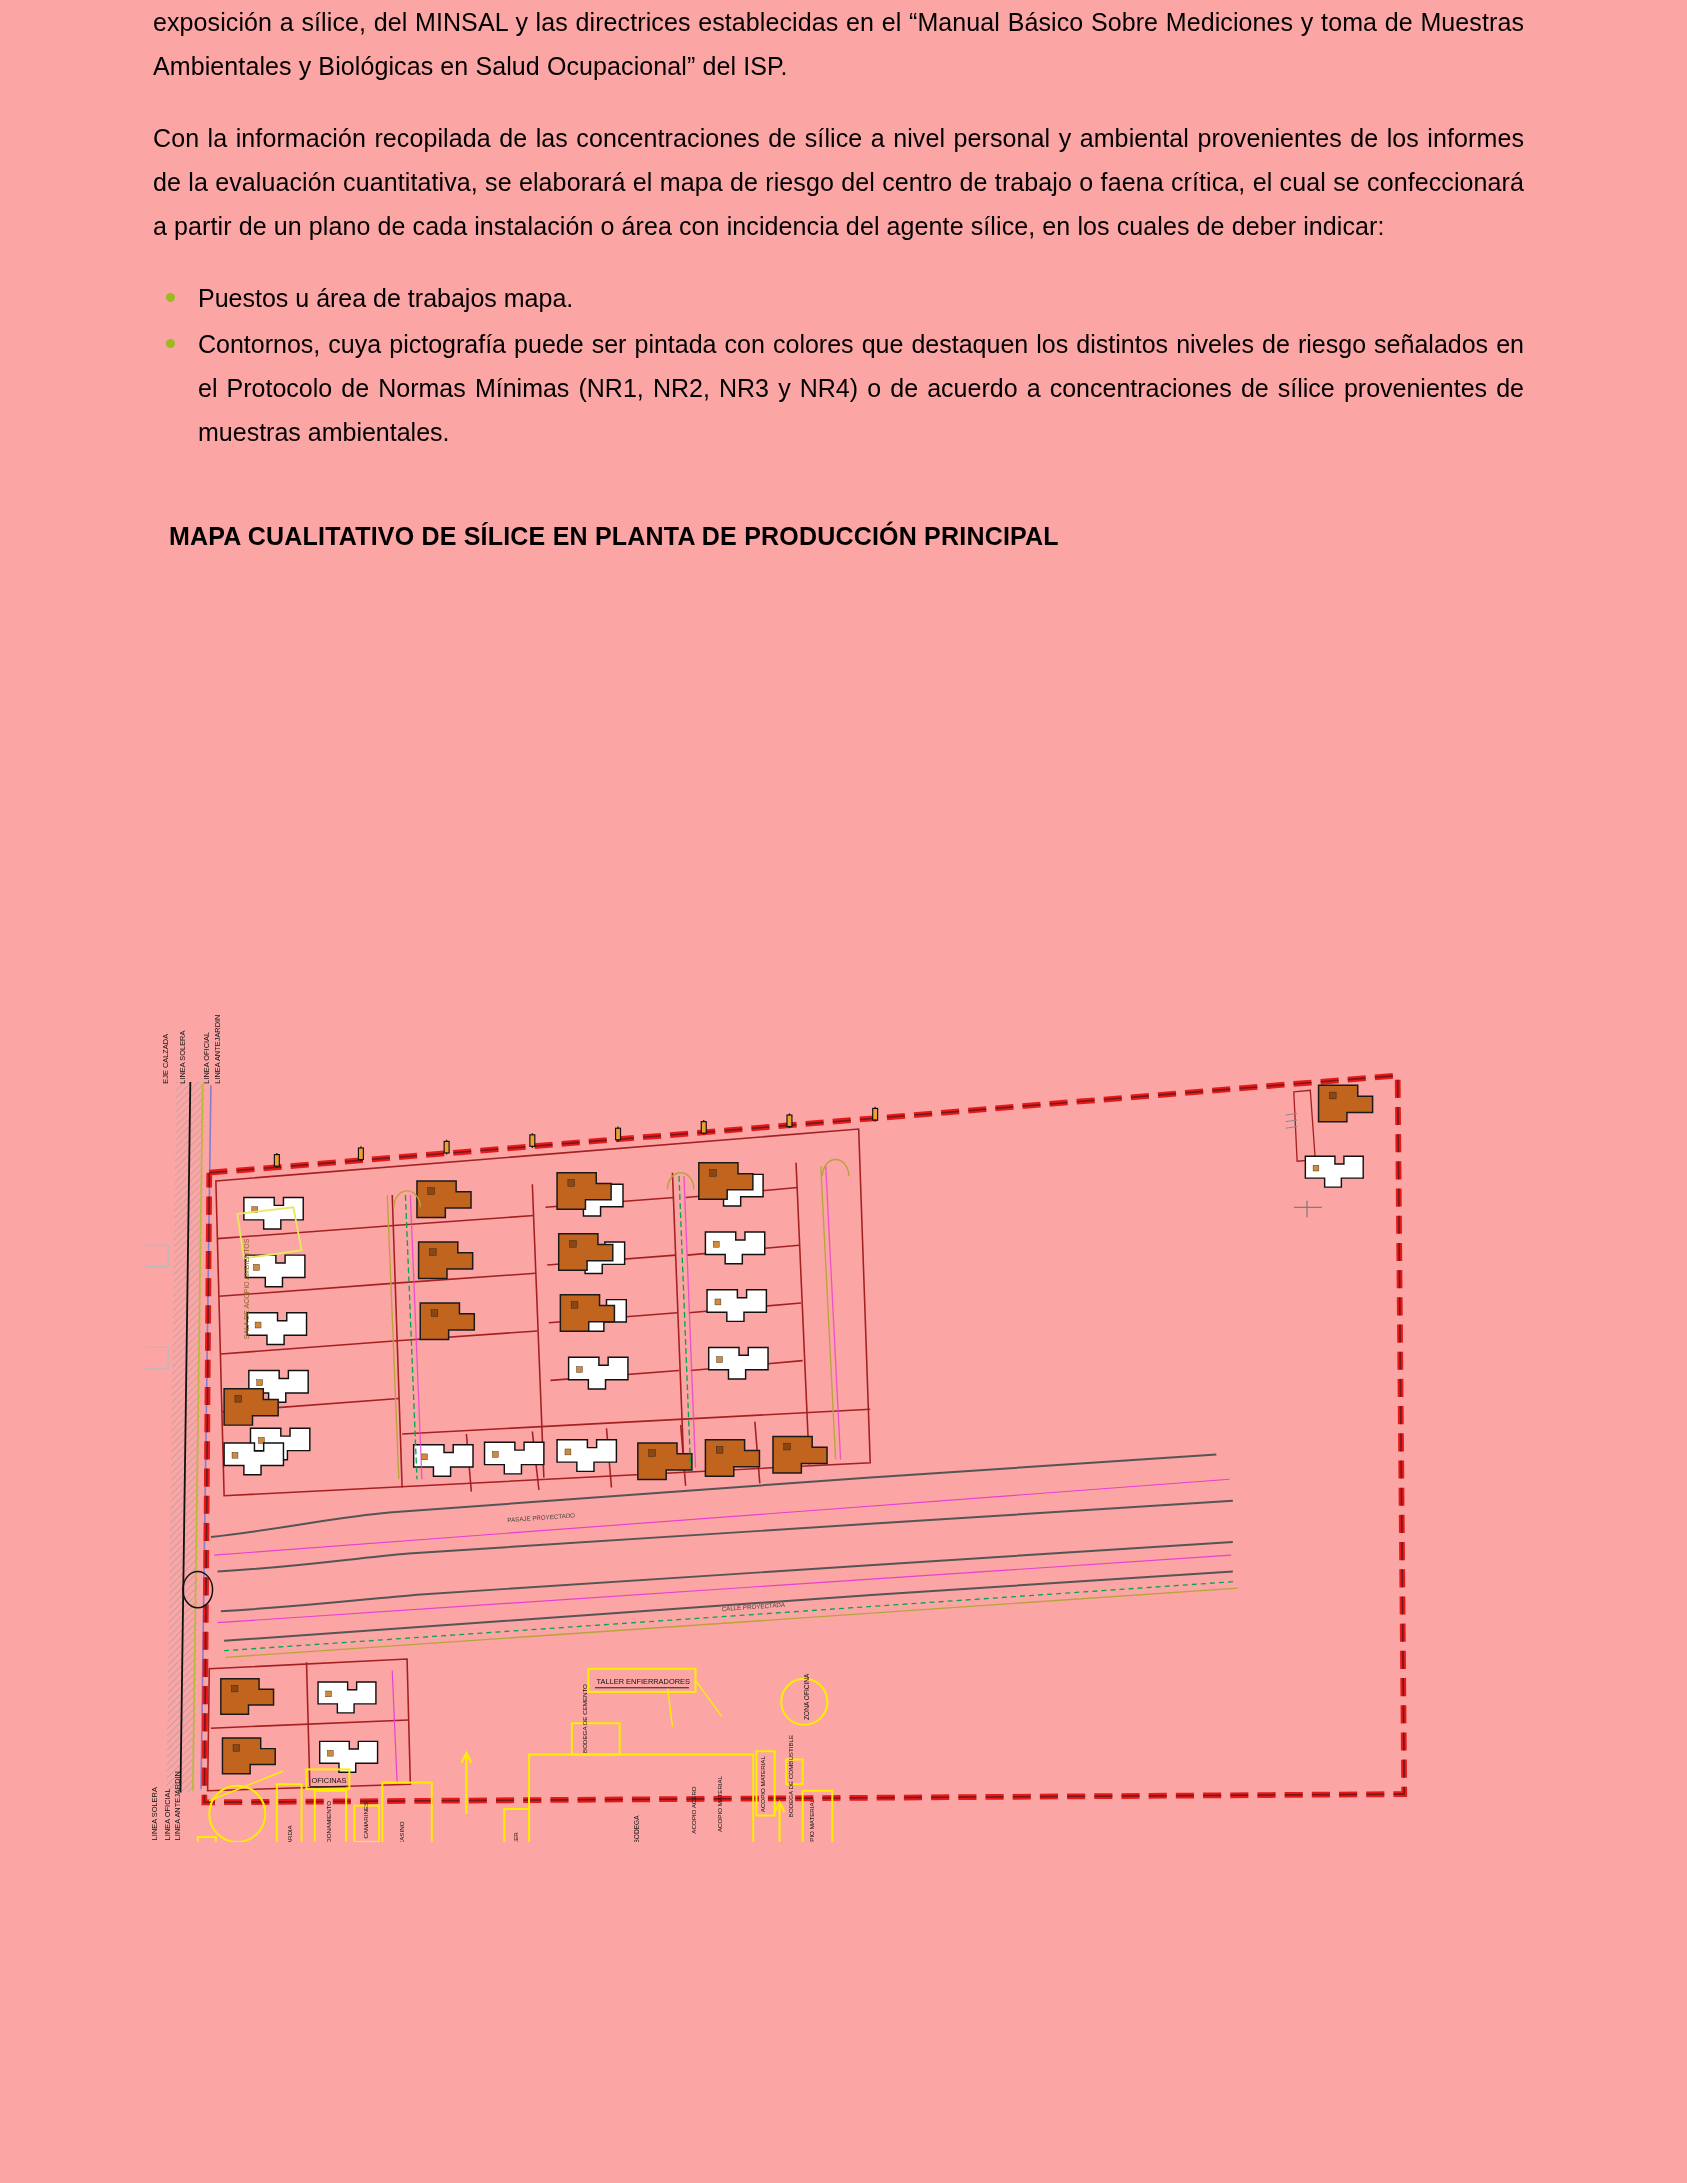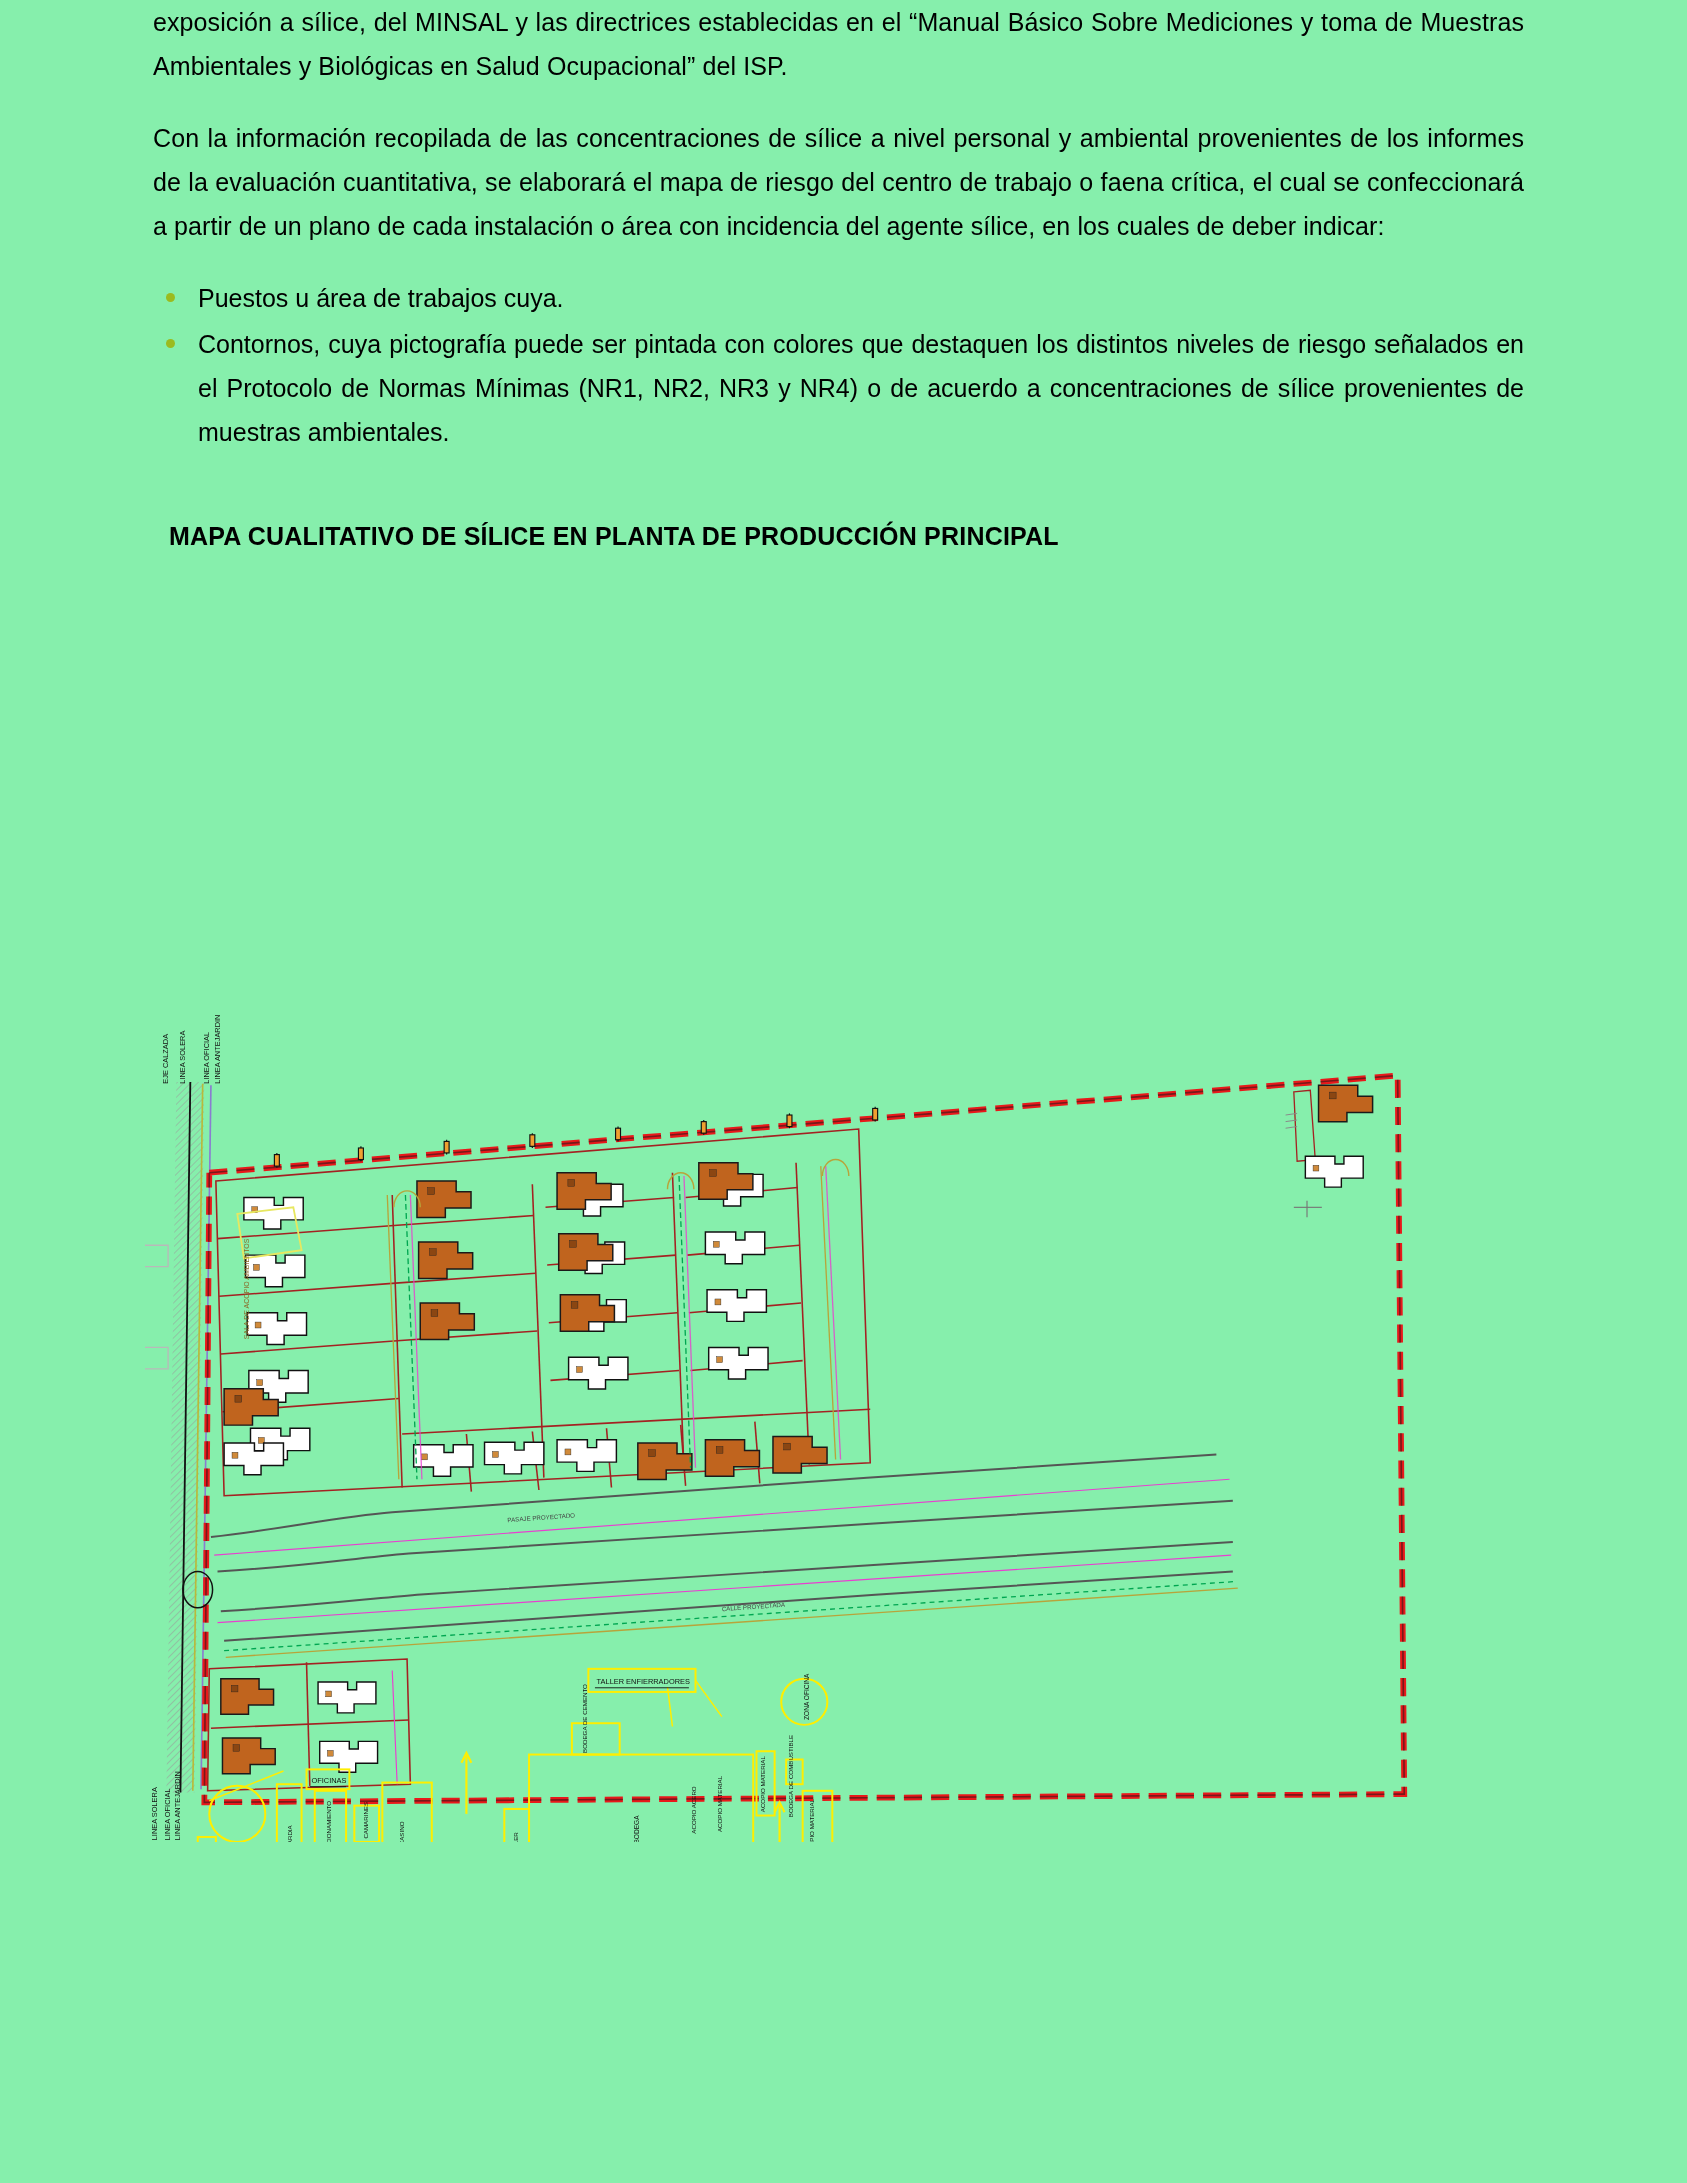--- a/index.html
+++ b/index.html
@@ -7,21 +7,21 @@
     padding: 0;
     background: #ffffff;
   }
   body {
     font-family: "Liberation Sans", sans-serif;
   }
   .page {
     position: relative;
     width: 1687px;
     height: 2183px;
-    background: #86efac;
+    background: #fca5a5;
     overflow: hidden;
   }
   .content {
     position: absolute;
     left: 153px;
     top: 0;
     width: 1371px;
   }
   p.body-text {
     font-size: 25px;
@@ -92,21 +92,21 @@
 
   <div class="content">
 
     <p class="body-text first-para">exposición a sílice, del MINSAL y las directrices establecidas en el “Manual Básico Sobre Mediciones y toma de Muestras Ambientales y Biológicas en Salud Ocupacional” del ISP.</p>
 
     <p class="body-text">Con la información recopilada de las concentraciones de sílice a nivel personal y ambiental provenientes de los informes de la evaluación cuantitativa, se elaborará el mapa de riesgo del centro de trabajo o faena crítica, el cual se confeccionará a partir de un plano de cada instalación o área con incidencia del agente sílice, en los cuales de deber indicar:</p>
 
     <ul class="bullets">
       <li>
         <span class="bullet-dot"></span>
-        <span>Puestos u área de trabajos cuya.</span>
+        <span>Puestos u área de trabajos mapa.</span>
       </li>
       <li>
         <span class="bullet-dot"></span>
         <span>Contornos, cuya pictografía puede ser pintada con colores que destaquen los distintos niveles de riesgo señalados en el Protocolo de Normas Mínimas (NR1, NR2, NR3 y NR4) o de acuerdo a concentraciones de sílice provenientes de muestras ambientales.</span>
       </li>
     </ul>
 
     <h2 class="section-title">MAPA CUALITATIVO DE SÍLICE EN PLANTA DE PRODUCCIÓN PRINCIPAL</h2>
   </div>
 

